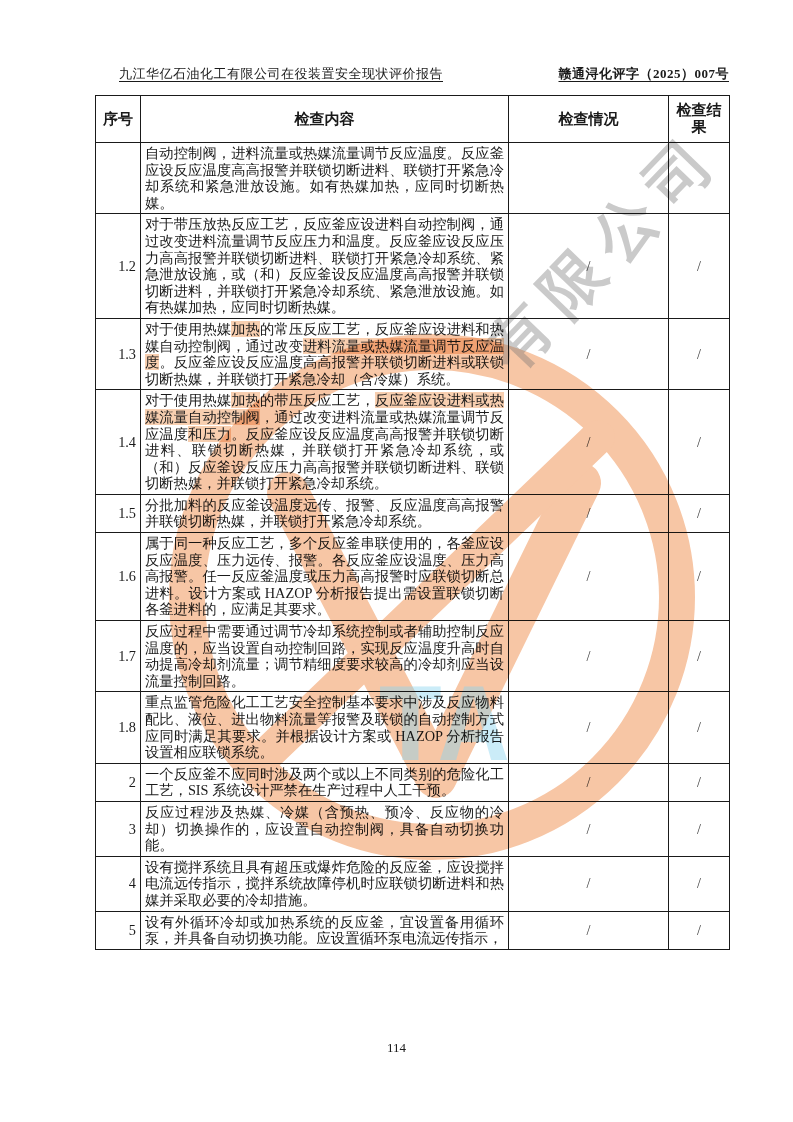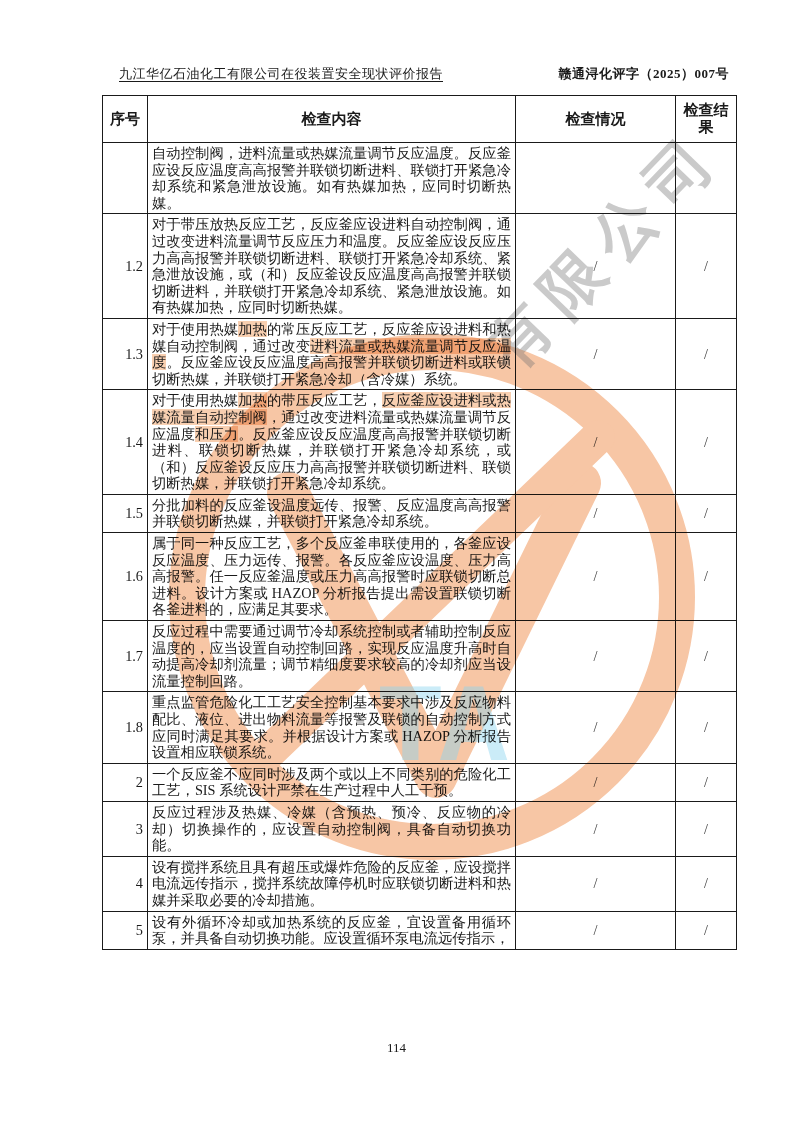--- a/index.html
+++ b/index.html
@@ -12,25 +12,25 @@
   
   .doc-header{
     position:absolute;left:95px;top:66px;width:634px;
     display:flex;justify-content:space-between;align-items:flex-end;
     font-size:13px;line-height:16px;
   }
   .doc-header .left{
     text-decoration:underline;text-underline-offset:3px;letter-spacing:.5px;margin-left:24px;
   }
   .doc-header .right{
-    font-weight:bold;text-underline-offset:3px;letter-spacing:.5px;text-align:center;
+    font-weight:bold;text-decoration:underline;text-underline-offset:3px;letter-spacing:.5px;text-align:center;
   }
   
   table.check{
-    position:absolute;left:102px;top:95px;width:634px;
+    position:absolute;left:95px;top:95px;width:634px;
     border-collapse:collapse;table-layout:fixed;
     font-size:14.3px;line-height:16.6px;
   }
   table.check col.c-no{width:45px;}
   table.check col.c-content{width:368px;}
   table.check col.c-status{width:160px;}
   table.check col.c-result{width:61px;}
   table.check th,table.check td{
     border:1.4px solid #1a1a1a;padding:2px 4px;vertical-align:middle;
     overflow:hidden;

